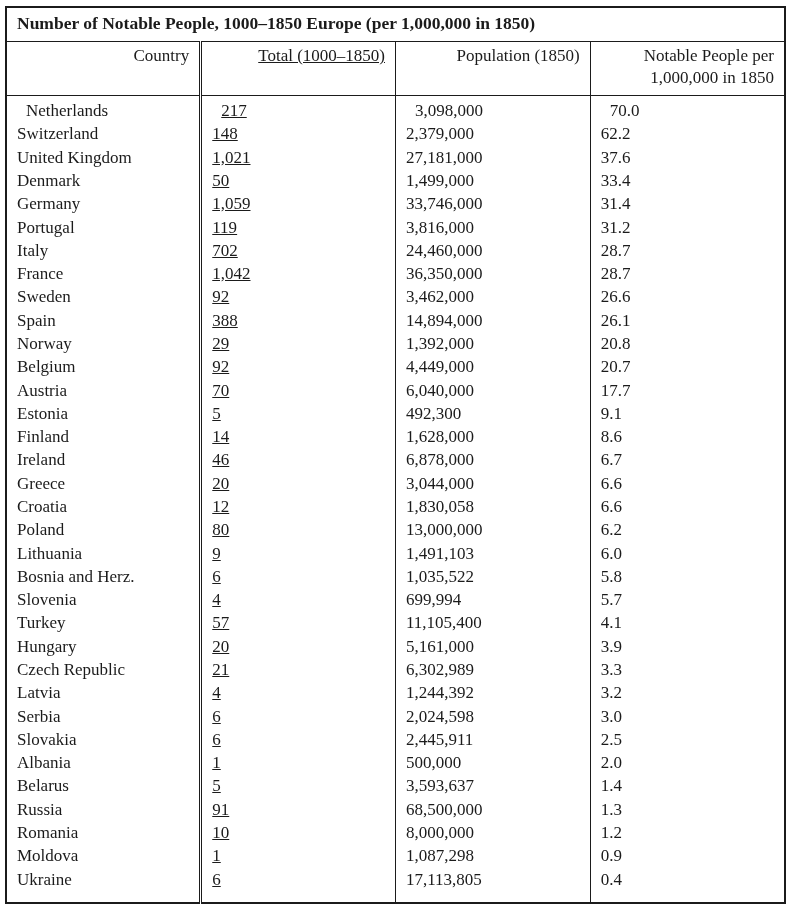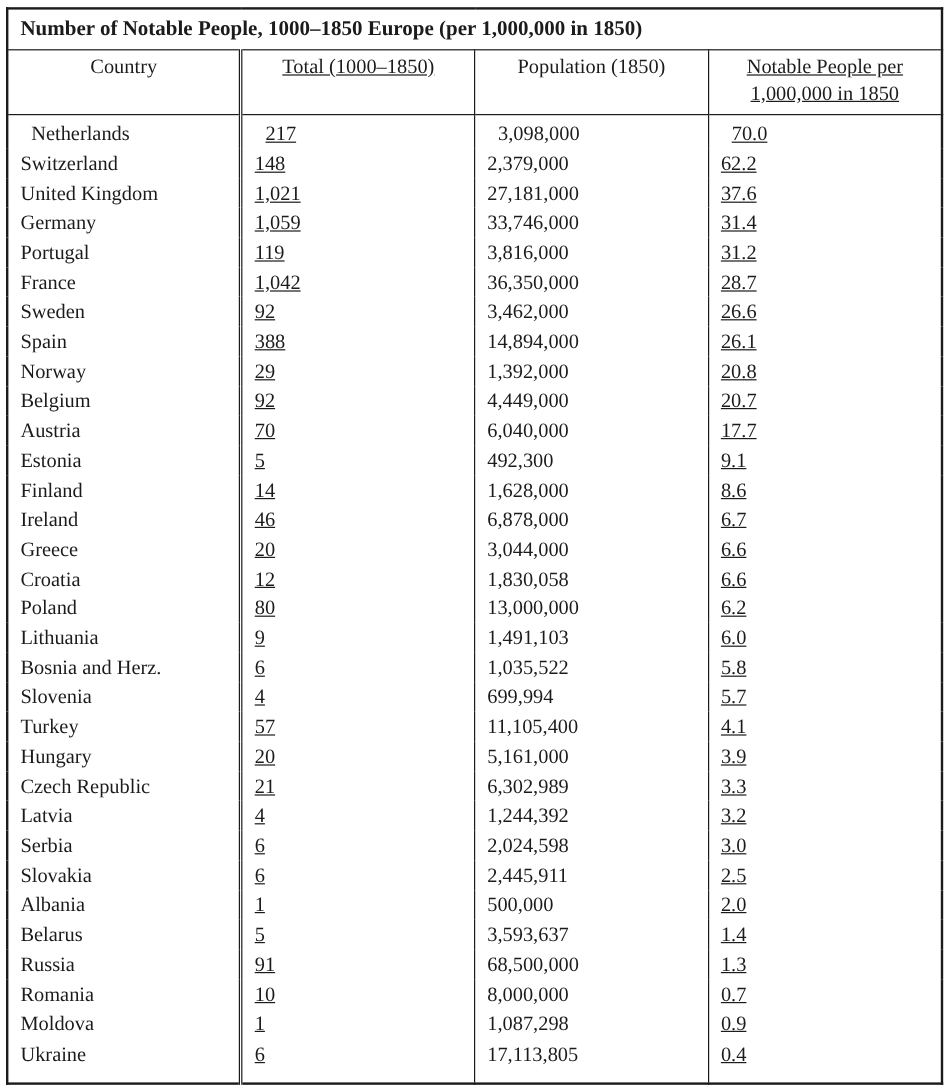--- a/index.html
+++ b/index.html
@@ -25,33 +25,33 @@
   }
   tr.title-row th {
     text-align: left;
     font-weight: bold;
     font-size: 17.5px;
     padding: 5px 10px 7px 10px;
     border-bottom: 1px solid #1b1b1b;
     height: 30px;
   }
   tr.header-row th {
-    text-align: center;
+    text-align: right;
     font-weight: normal;
     font-size: 17px;
     vertical-align: top;
     padding: 3px 10px 6px 10px;
     border-bottom: 1px solid #1b1b1b;
     height: 48px;
     line-height: 22px;
   }
   th.h-country, td.cell-country { width: 25.6%; border-right: 3px double #1b1b1b; }
   th.h-total, td.cell-total { width: 24.8%; border-right: 1px solid #1b1b1b; text-decoration: underline; }
   th.h-pop, td.cell-population { width: 24.7%; border-right: 1px solid #1b1b1b; }
-  th.h-per, td.cell-per { width: 24.9%; text-decoration: underline; }
+  th.h-per, td.cell-per { width: 24.9%; }
   tbody td {
     font-size: 17px;
     line-height: 23px;
     padding: 0 10px;
     white-space: nowrap;
     overflow: hidden;
   }
   tbody tr:first-child td { padding-top: 3px; padding-left: 19px; }
   tbody tr:last-child td { padding-bottom: 11px; }
 </style>
@@ -84,32 +84,44 @@
           <td class="cell-population">2,379,000</td>
           <td class="cell-per">62.2</td>
         </tr>
         <tr>
           <td class="cell-country">United Kingdom</td>
           <td class="cell-total">1,021</td>
           <td class="cell-population">27,181,000</td>
           <td class="cell-per">37.6</td>
         </tr>
         <tr>
+          <td class="cell-country">Denmark</td>
+          <td class="cell-total">50</td>
+          <td class="cell-population">1,499,000</td>
+          <td class="cell-per">33.4</td>
+        </tr>
+        <tr>
           <td class="cell-country">Germany</td>
           <td class="cell-total">1,059</td>
           <td class="cell-population">33,746,000</td>
           <td class="cell-per">31.4</td>
         </tr>
         <tr>
           <td class="cell-country">Portugal</td>
           <td class="cell-total">119</td>
           <td class="cell-population">3,816,000</td>
           <td class="cell-per">31.2</td>
         </tr>
         <tr>
+          <td class="cell-country">Italy</td>
+          <td class="cell-total">702</td>
+          <td class="cell-population">24,460,000</td>
+          <td class="cell-per">28.7</td>
+        </tr>
+        <tr>
           <td class="cell-country">France</td>
           <td class="cell-total">1,042</td>
           <td class="cell-population">36,350,000</td>
           <td class="cell-per">28.7</td>
         </tr>
         <tr>
           <td class="cell-country">Sweden</td>
           <td class="cell-total">92</td>
           <td class="cell-population">3,462,000</td>
           <td class="cell-per">26.6</td>
@@ -243,21 +255,21 @@
         <tr>
           <td class="cell-country">Russia</td>
           <td class="cell-total">91</td>
           <td class="cell-population">68,500,000</td>
           <td class="cell-per">1.3</td>
         </tr>
         <tr>
           <td class="cell-country">Romania</td>
           <td class="cell-total">10</td>
           <td class="cell-population">8,000,000</td>
-          <td class="cell-per">0.7</td>
+          <td class="cell-per">1.2</td>
         </tr>
         <tr>
           <td class="cell-country">Moldova</td>
           <td class="cell-total">1</td>
           <td class="cell-population">1,087,298</td>
           <td class="cell-per">0.9</td>
         </tr>
         <tr>
           <td class="cell-country">Ukraine</td>
           <td class="cell-total">6</td>

